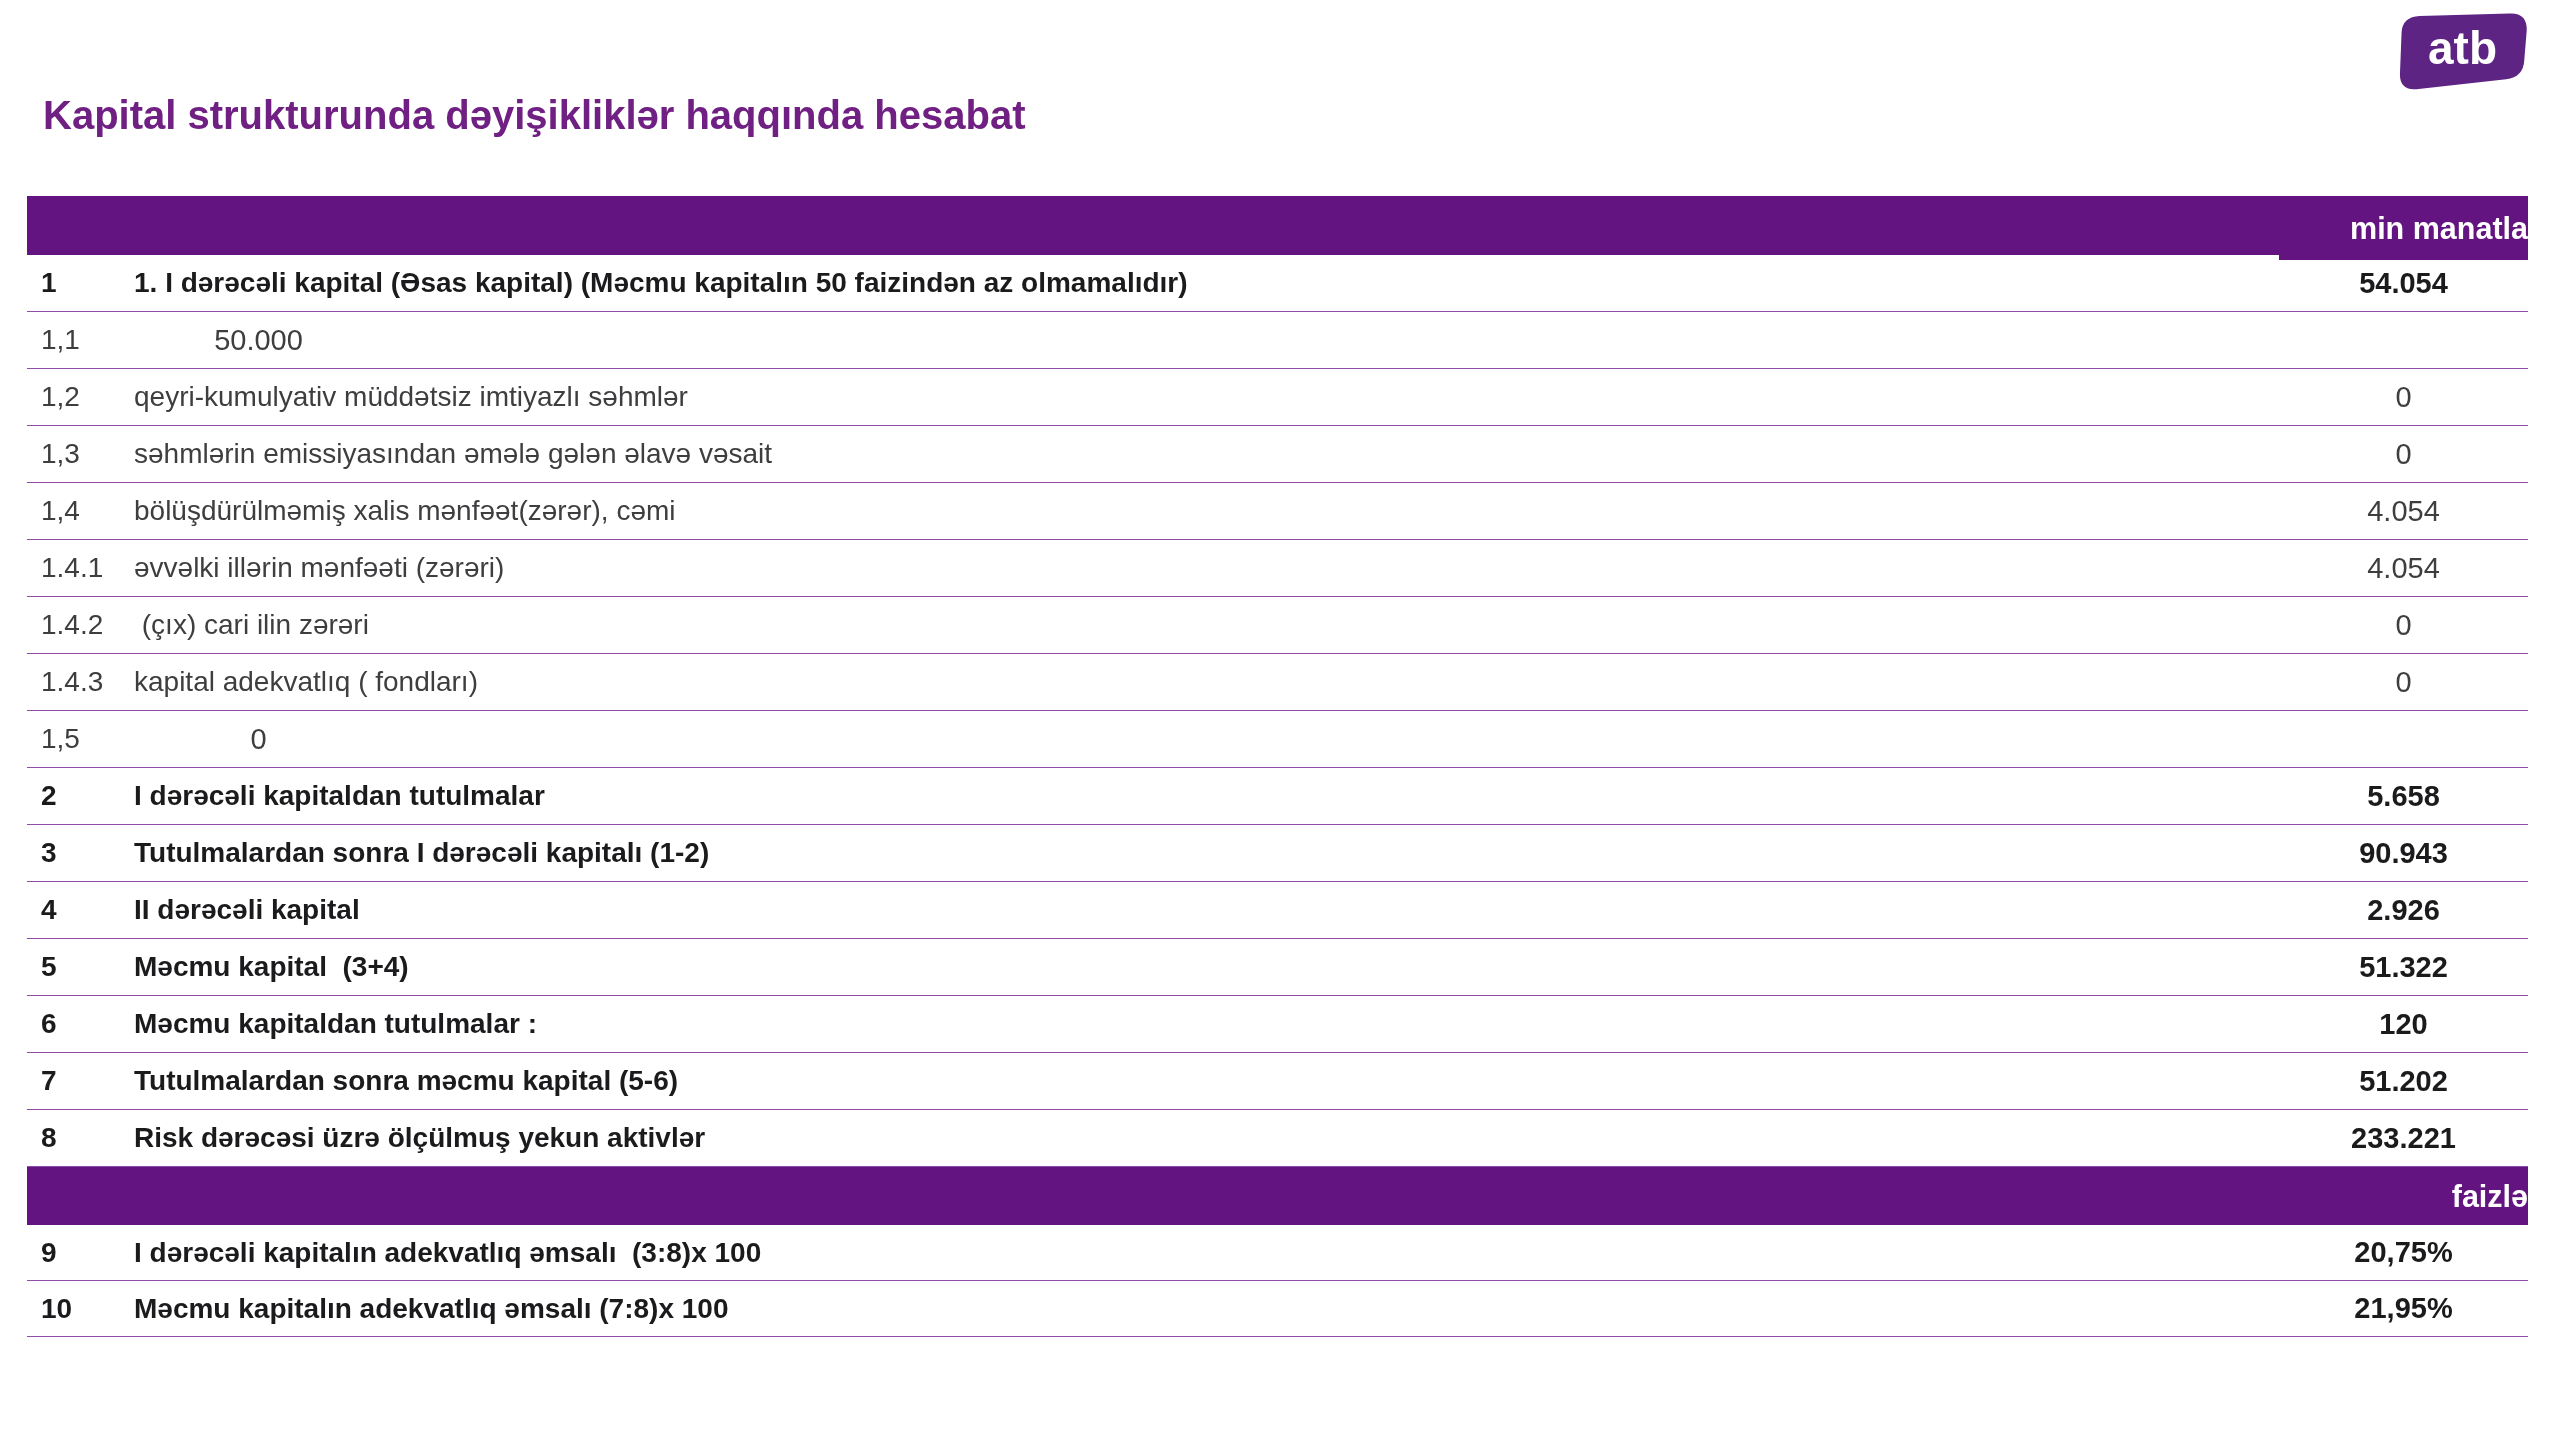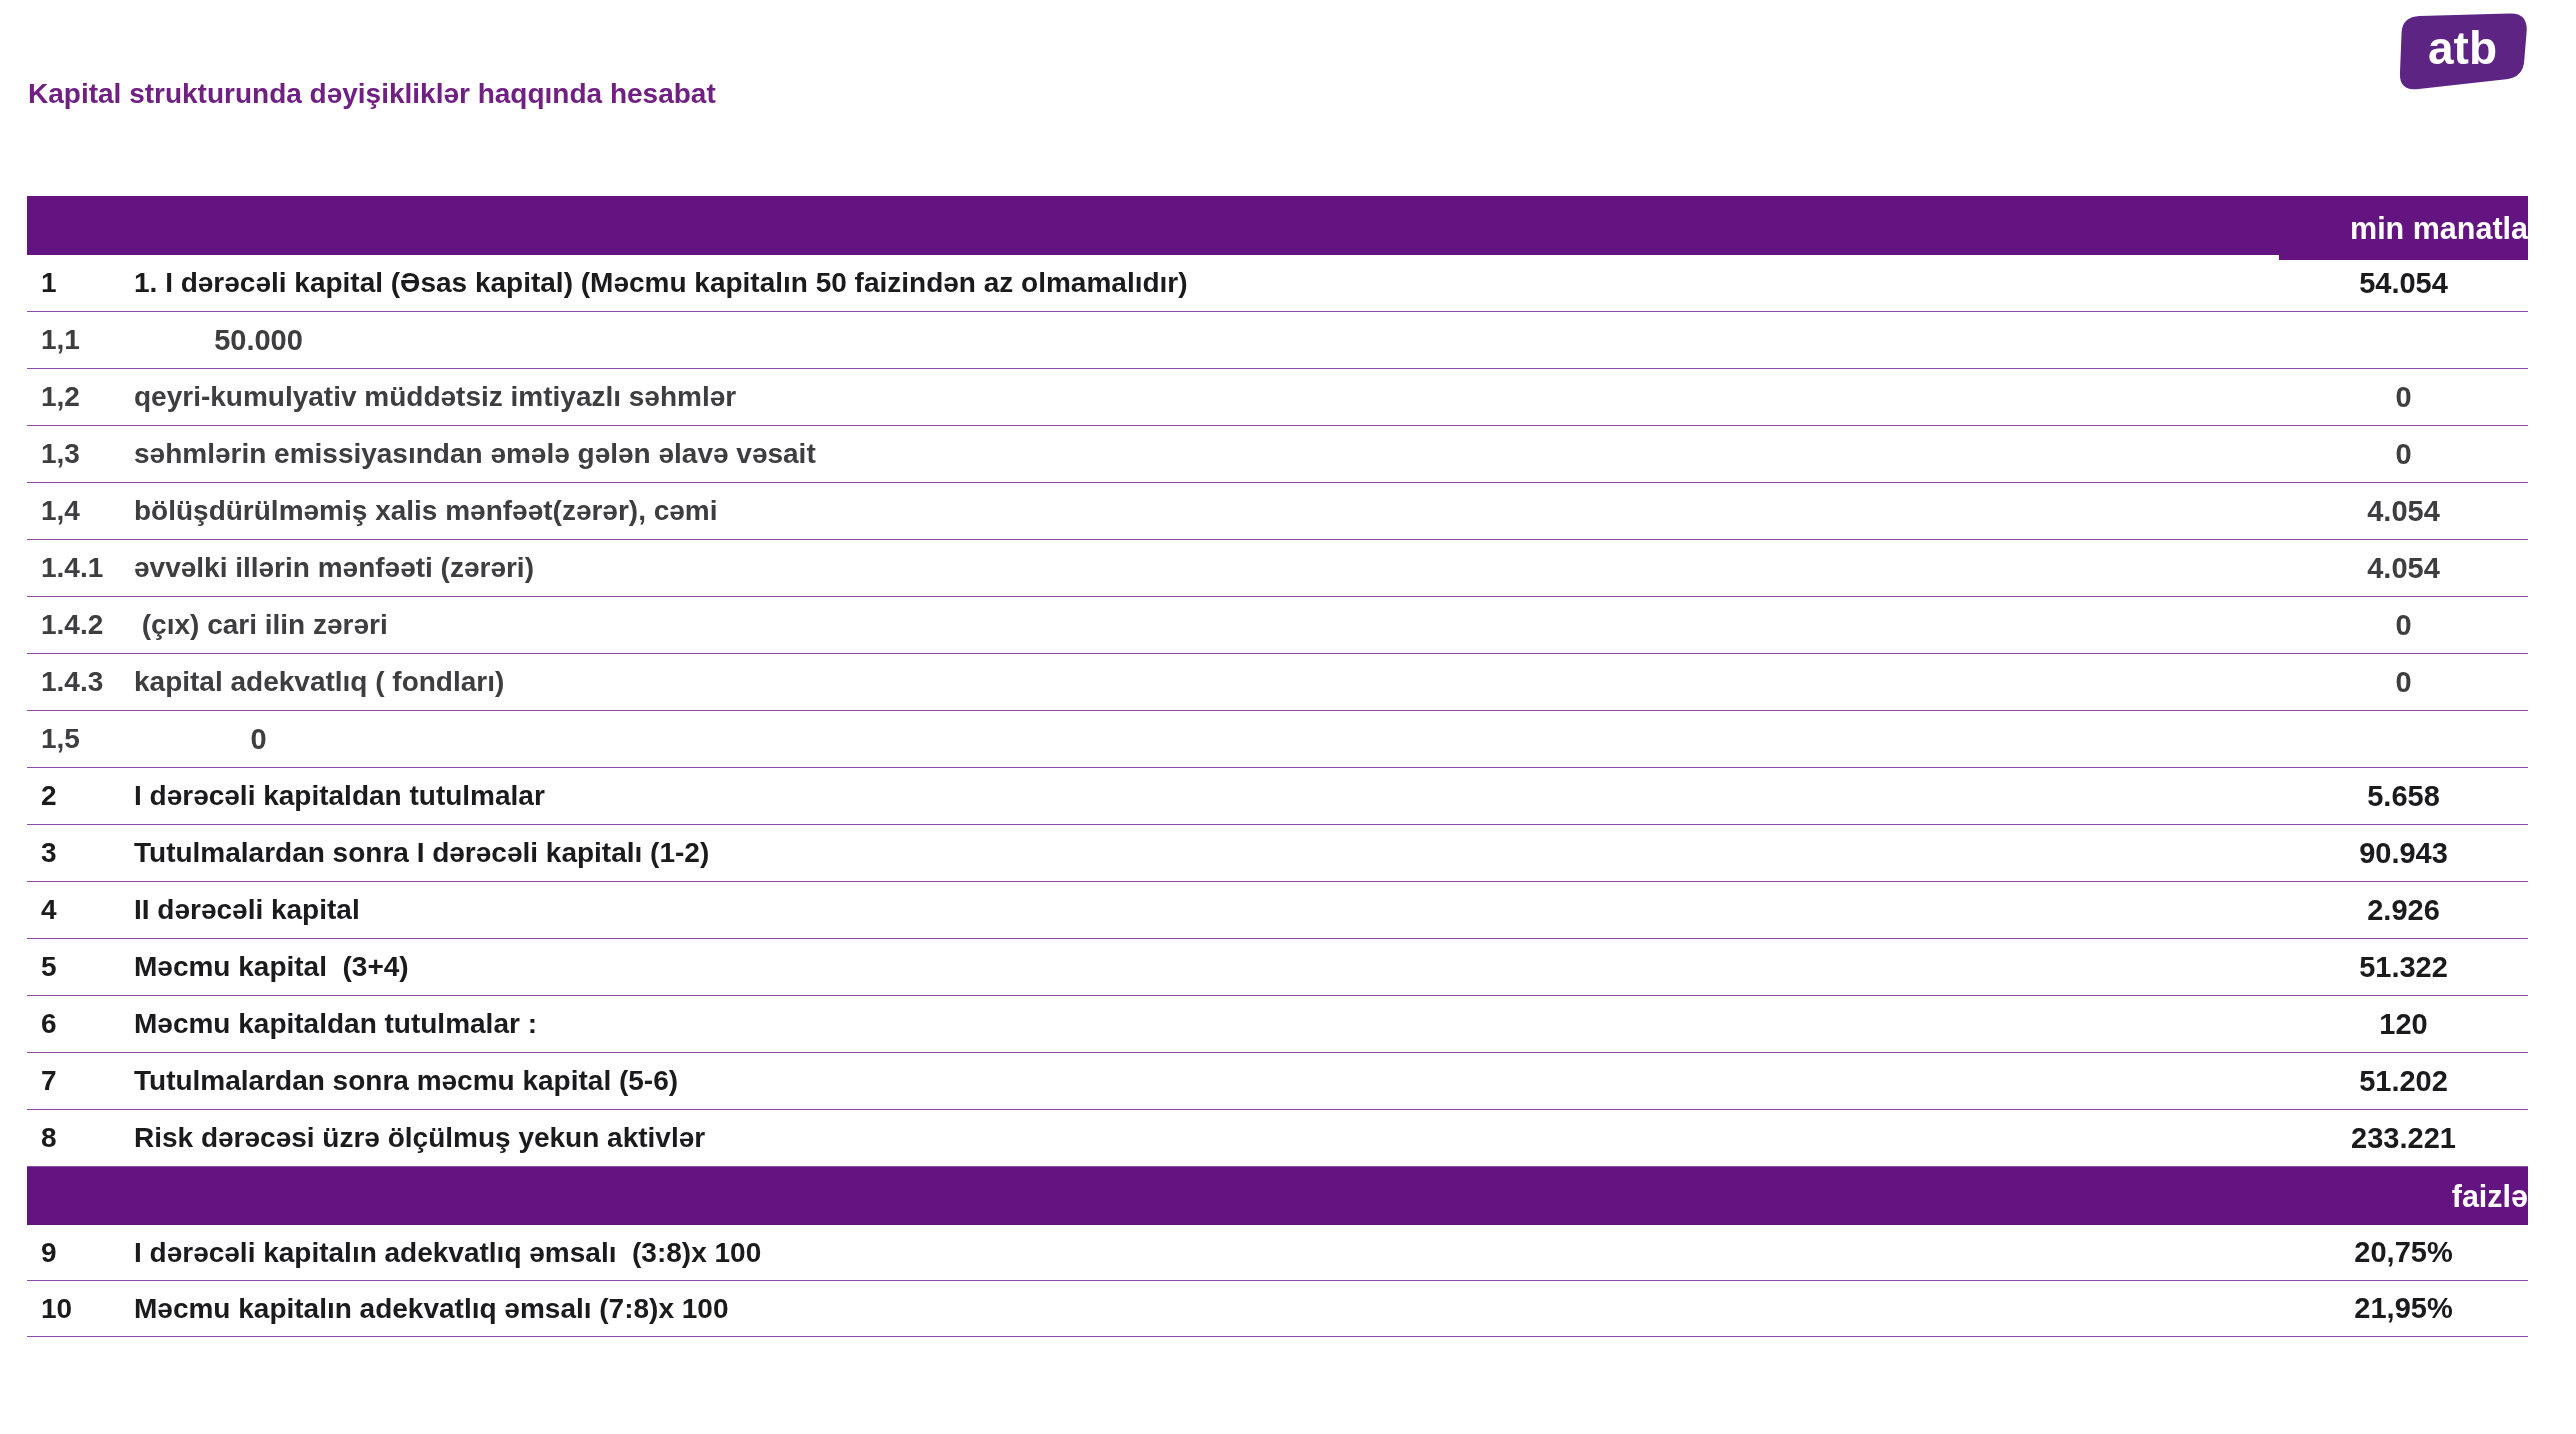--- a/index.html
+++ b/index.html
@@ -13,22 +13,22 @@
   :root {
     --brand:#631480;
     --logo:#5d2484;
     --title:#701f82;
     --line:#8e4ca6;
     --main-text:#1b1b1d;
     --sub-text:#3e3e40;
   }
   .page-title {
     position:absolute; left:27px; top:77px;
-    font-size:28px; font-weight:700; color:var(--title);
-    margin:1px; letter-spacing:0;
+    font-size:40px; font-weight:700; color:var(--title);
+    margin:16px; letter-spacing:0;
   }
   .logo {
     position:absolute; left:2395px; top:10px; width:135px; height:81px;
   }
   .logo svg { position:absolute; inset:0; width:100%; height:100%; }
   .logo-text {
     position:absolute; inset:0;
     display:flex; align-items:center; justify-content:center;
     color:#ffffff; font-size:46px; font-weight:800;
     padding-bottom:5px; box-sizing:border-box;
@@ -56,21 +56,21 @@
     border-bottom:1.6px solid var(--line);
     box-sizing:border-box;
     background:#ffffff;
     font-size:28px;
   }
   .row.pct { height:56px; }
   .row .num   { width:107px; padding-left:14px; box-sizing:border-box; white-space:pre; }
   .row .label { flex:1; white-space:pre-wrap; overflow:hidden; }
   .row .value { width:249px; text-align:center; font-size:29px; white-space:pre; }
   .row.main { font-weight:700; color:var(--main-text); }
-  .row.sub  { font-weight:700; color:var(--sub-text); }
+  .row.sub  { font-weight:400; color:var(--sub-text); }
 </style>
 </head>
 <body>
 
 <h1 class="page-title">Kapital strukturunda dəyişikliklər haqqında hesabat</h1>
 
 <div class="logo">
   <svg viewBox="0 0 164 98" aria-hidden="true">
     <path d="M 30 7 L 139 4 Q 161 3 160 25 L 157 61 Q 156 81 135 84 L 26 96 Q 6 98 6 78 L 8 27 Q 9 8 30 7 Z" fill="#5d2484"></path>
   </svg>

